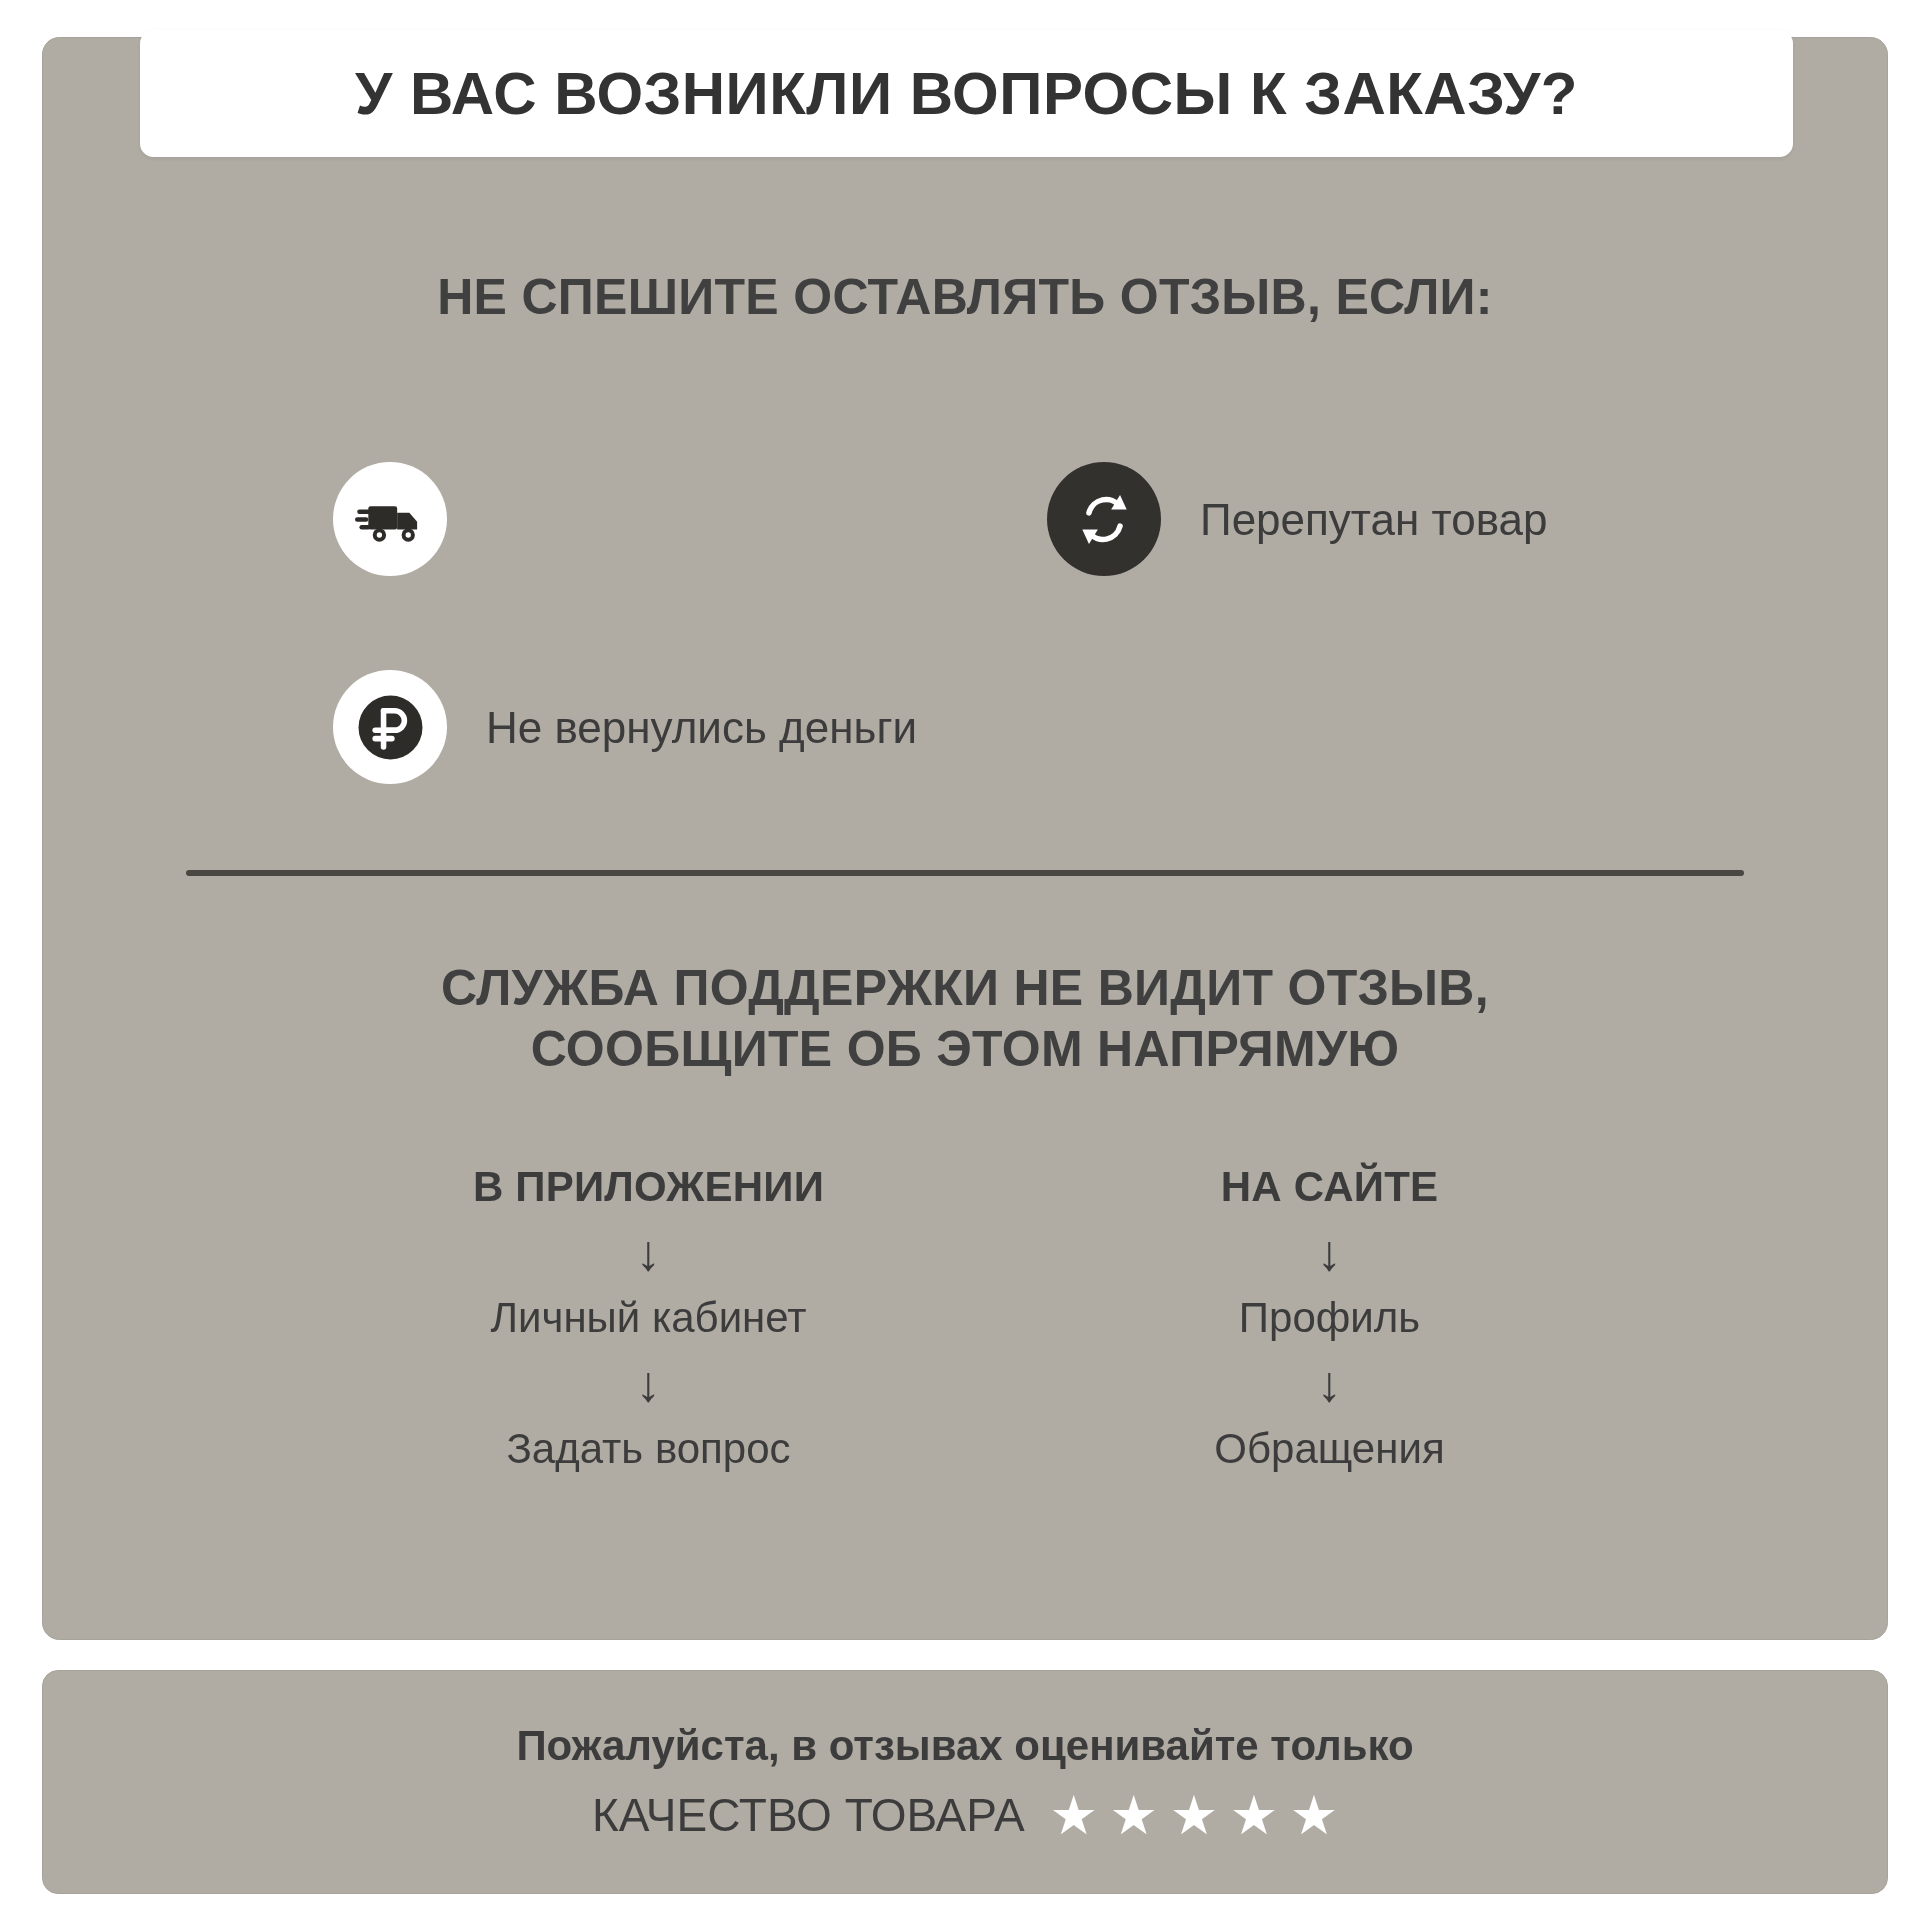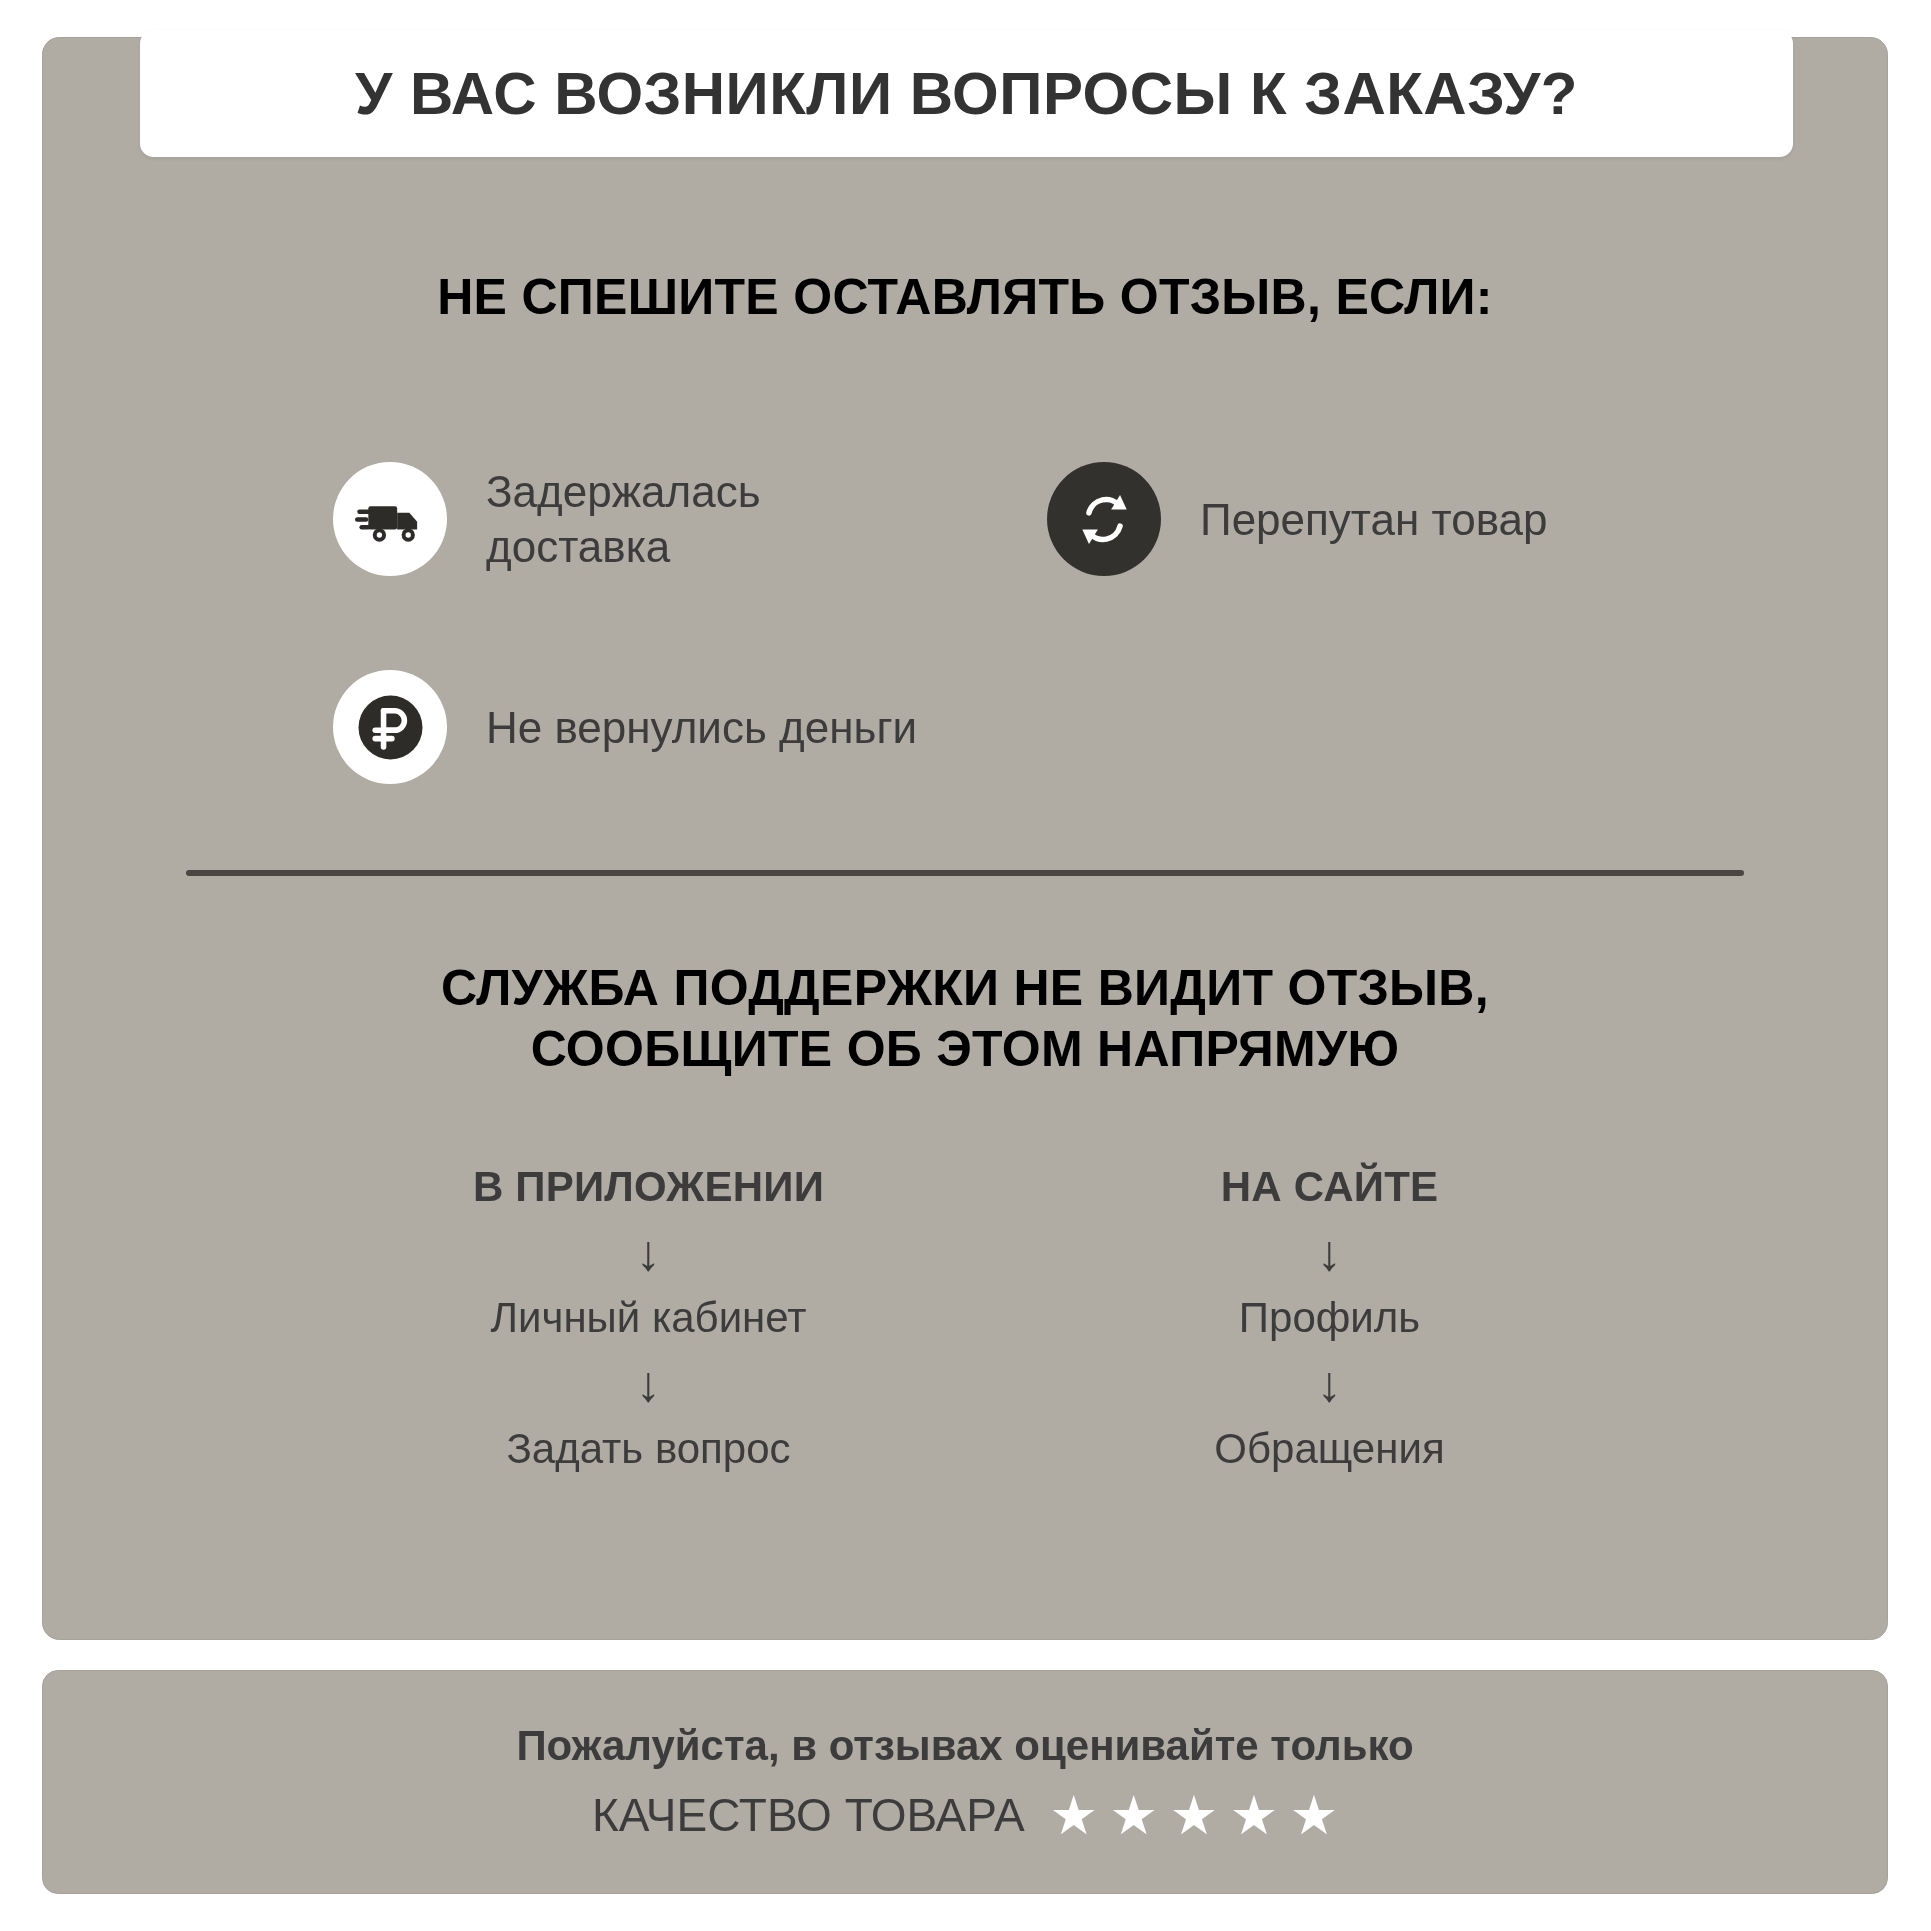--- a/index.html
+++ b/index.html
@@ -54,21 +54,21 @@
     letter-spacing: 0.5px;
     color: #333333;
     white-space: nowrap;
   }
 
   
   .section-heading {
     text-align: center;
     font-size: 50px;
     font-weight: 700;
-    color: #000000;
+    color: #404040;
     letter-spacing: 0.3px;
   }
 
   .sub-head-1 {
     position: absolute;
     top: 230px;
     left: 0;
     width: 100%;
   }
 
@@ -226,21 +226,20 @@
               <rect x="2" y="23" width="12" height="4" rx="2"></rect>
               <rect x="0" y="30" width="12" height="4" rx="2"></rect>
               <rect x="4" y="37" width="10" height="4" rx="2"></rect>
               <circle cx="22" cy="46" r="6"></circle>
               <circle cx="48" cy="46" r="6"></circle>
             </g>
             <circle cx="22" cy="46" r="2.4" fill="#ffffff"></circle>
             <circle cx="48" cy="46" r="2.4" fill="#ffffff"></circle>
           </svg>
         </div>
-        <div class="reason-label">Задержалась доставка</div>
       </div>
 
       <div class="reason">
         <div class="icon-circle dark">
           <svg width="71" height="71" viewBox="0 0 64 64" aria-hidden="true">
             <g fill="none" stroke="#ffffff" stroke-width="5" stroke-linecap="round">
               <path d="M18 26 A16 16 0 0 1 46 20"></path>
               <path d="M46 38 A16 16 0 0 1 18 44"></path>
             </g>
             <polygon points="46,10 52,23 38,23" fill="#ffffff"></polygon>

